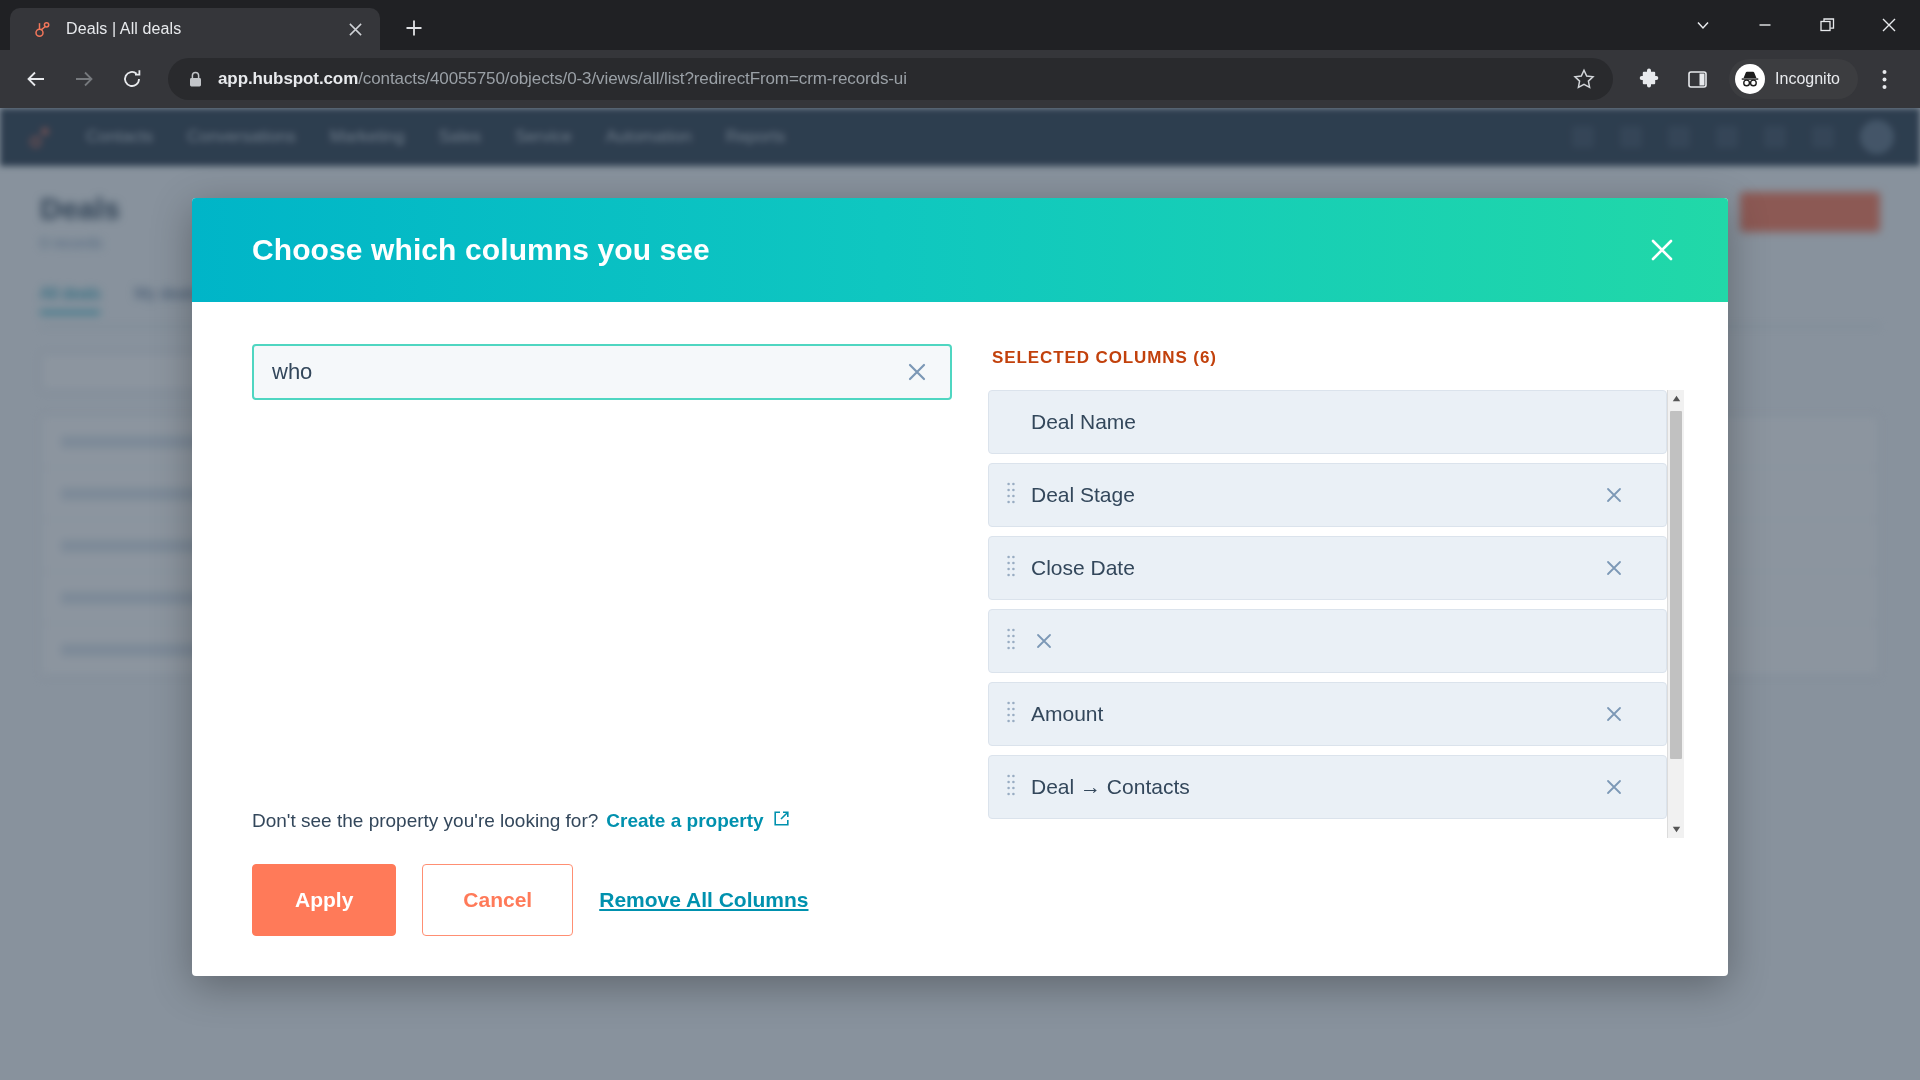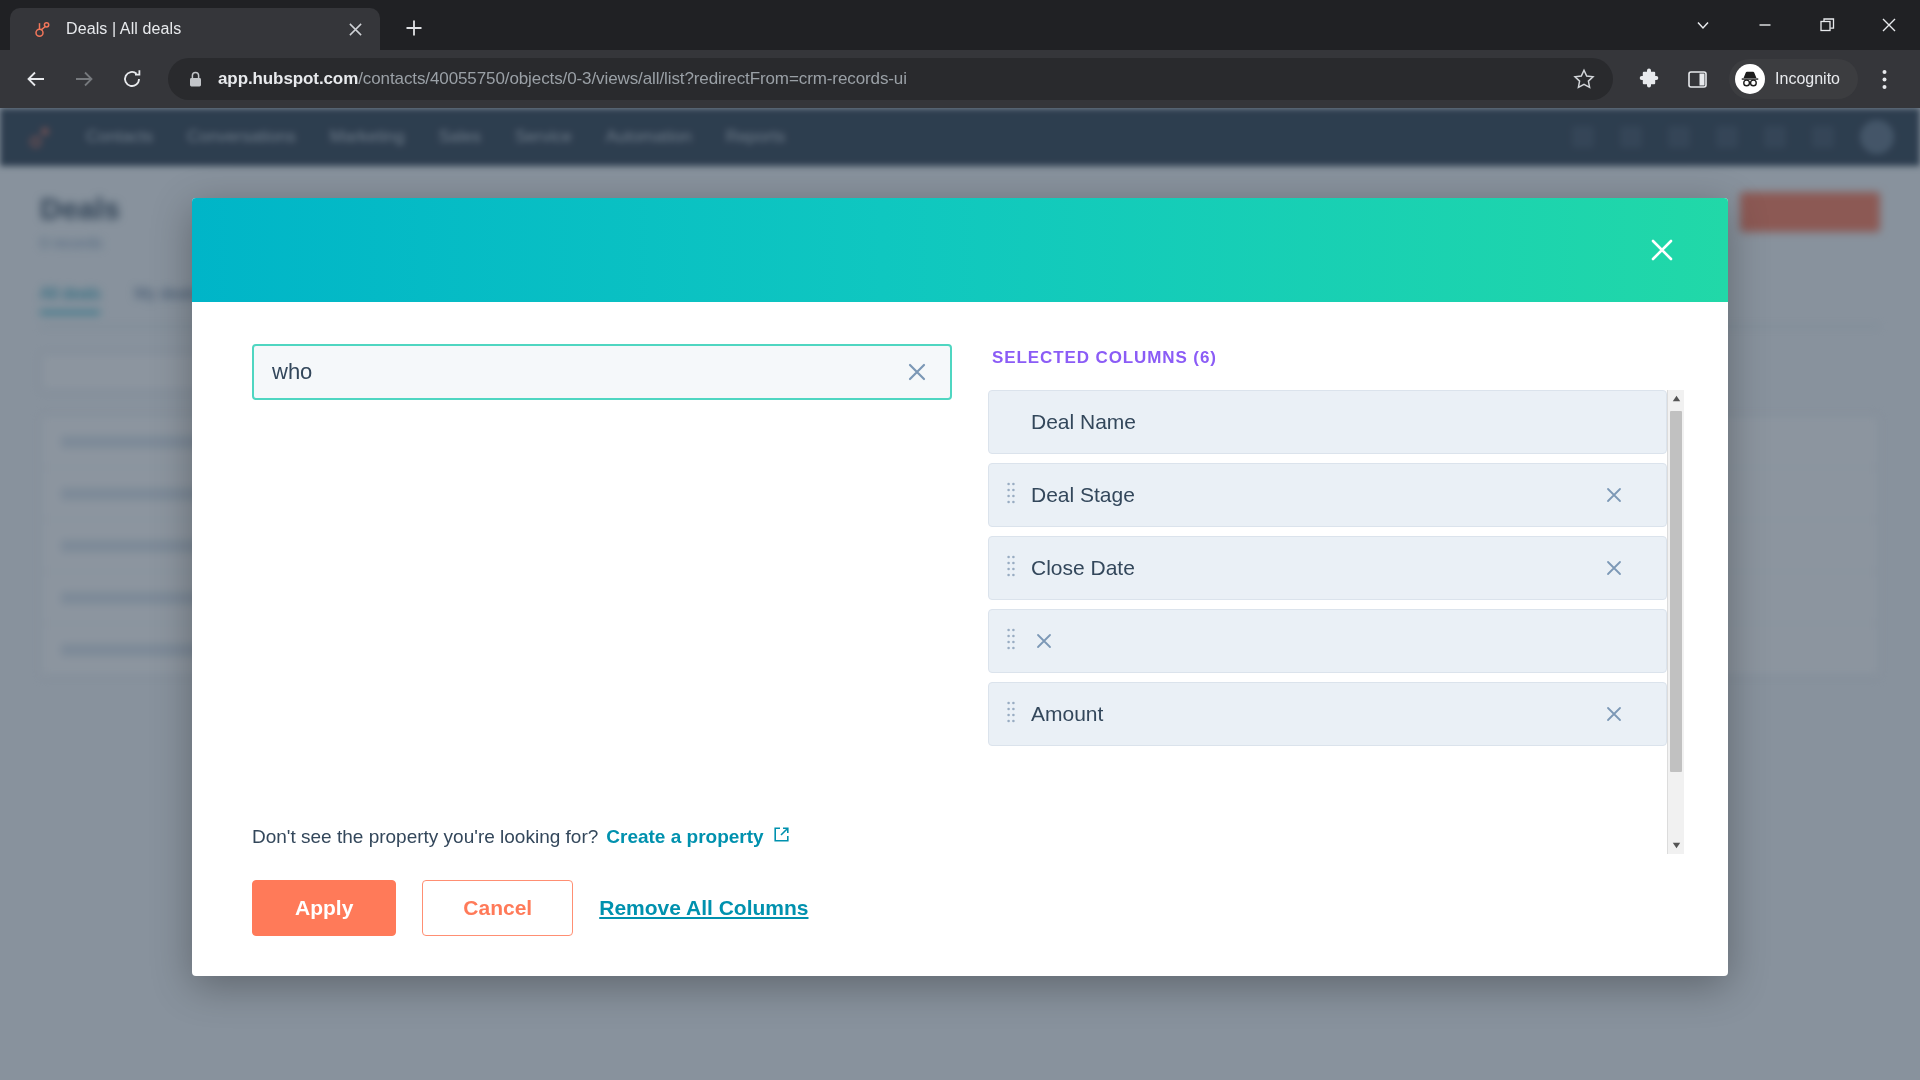--- a/index.html
+++ b/index.html
@@ -187,21 +187,21 @@
     margin-top: auto; padding-bottom: 6px;
     font-size: 19px; color: #33475b;
     display: flex; align-items: center; gap: 8px;
   }
   .footer-note .link {
     color: #0091ae; font-weight: 700; text-decoration: none;
     display: inline-flex; align-items: center; gap: 9px;
   }
 
   .sel-head {
-    font-size: 17px; font-weight: 700; color: #8b5cf6;
+    font-size: 17px; font-weight: 700; color: #c2410c;
     letter-spacing: .9px; margin: 4px 0 22px 4px;
   }
   .sel-box {
     position: relative; flex: 1; min-height: 0;
     display: flex; overflow: hidden;
   }
   .sel-list {
     flex: 1; min-width: 0; overflow: hidden;
     display: flex; flex-direction: column; gap: 9px;
   }
@@ -232,21 +232,21 @@
   .sbar-thumb {
     position: absolute; left: 2px; right: 2px; top: 4px; height: 84%;
     background: #c1c1c1; border-radius: 1px;
   }
 
   .modal-footer {
     padding: 26px 44px 40px 60px;
     display: flex; align-items: center; gap: 26px;
   }
   .btn {
-    height: 56px; border-radius: 4px; font-size: 21px; font-weight: 600;
+    height: 72px; border-radius: 4px; font-size: 21px; font-weight: 600;
     display: flex; align-items: center; justify-content: center;
     font-family: "Liberation Sans", sans-serif;
   }
   .btn-primary { background: #ff7a59; color: #fff; border: 1px solid #ff7a59; padding: 0 42px; }
   .btn-secondary { background: #fff; color: #ff7a59; border: 1px solid #ff8f73; padding: 0 40px; }
   .btn-link { color: #0091ae; font-size: 21px; font-weight: 700; }
 </style>
 </head>
 <body>
 
@@ -436,20 +436,21 @@
           <span class="hs-td" style="width:160px"></span>
         </div>
       </div>
     </div>
     <div class="overlay"></div>
   </div>
 
   <div class="modal">
 
     <div class="modal-header">
+      <div class="modal-title">Choose which columns you see</div>
       <div class="modal-close">
         <svg width="26" height="26" viewBox="0 0 26 26">
             <path d="M4 4 L22 22 M22 4 L4 22" stroke="currentColor" stroke-width="2.6" fill="none" stroke-linecap="round"></path>
           </svg>
       </div>
     </div>
 
     <div class="modal-body">
 
       <div class="col-left">
@@ -563,20 +564,40 @@
                 </svg>
               </span>
               <span class="sel-label">Amount</span>
               <span class="sel-remove">
                 <svg width="18" height="18" viewBox="0 0 18 18">
                     <path d="M3 3 L15 15 M15 3 L3 15" stroke="currentColor" stroke-width="1.8" fill="none" stroke-linecap="round"></path>
                   </svg>
               </span>
             </div>
 
+            <div class="sel-item">
+              <span class="drag-dots">
+                <svg width="8" height="26" viewBox="0 0 8 26">
+                  <circle cx="1.6" cy="2" r="1.3" fill="#99acc2"></circle>
+                    <circle cx="6.4" cy="2" r="1.3" fill="#99acc2"></circle>
+                  <circle cx="1.6" cy="8" r="1.3" fill="#99acc2"></circle>
+                    <circle cx="6.4" cy="8" r="1.3" fill="#99acc2"></circle>
+                  <circle cx="1.6" cy="14" r="1.3" fill="#99acc2"></circle>
+                    <circle cx="6.4" cy="14" r="1.3" fill="#99acc2"></circle>
+                  <circle cx="1.6" cy="20" r="1.3" fill="#99acc2"></circle>
+                    <circle cx="6.4" cy="20" r="1.3" fill="#99acc2"></circle>
+                </svg>
+              </span>
+              <span class="sel-label">Deal → Contacts</span>
+              <span class="sel-remove">
+                <svg width="18" height="18" viewBox="0 0 18 18">
+                    <path d="M3 3 L15 15 M15 3 L3 15" stroke="currentColor" stroke-width="1.8" fill="none" stroke-linecap="round"></path>
+                  </svg>
+              </span>
+            </div>
 
           </div>
 
           <div class="sbar">
             <div class="sbar-arrow">
               <svg width="9" height="7" viewBox="0 0 9 7">
                   <path d="M4.5 0.8 L8.2 6.2 L0.8 6.2 Z" fill="#555"></path>
                 </svg>
             </div>
             <div class="sbar-track">

